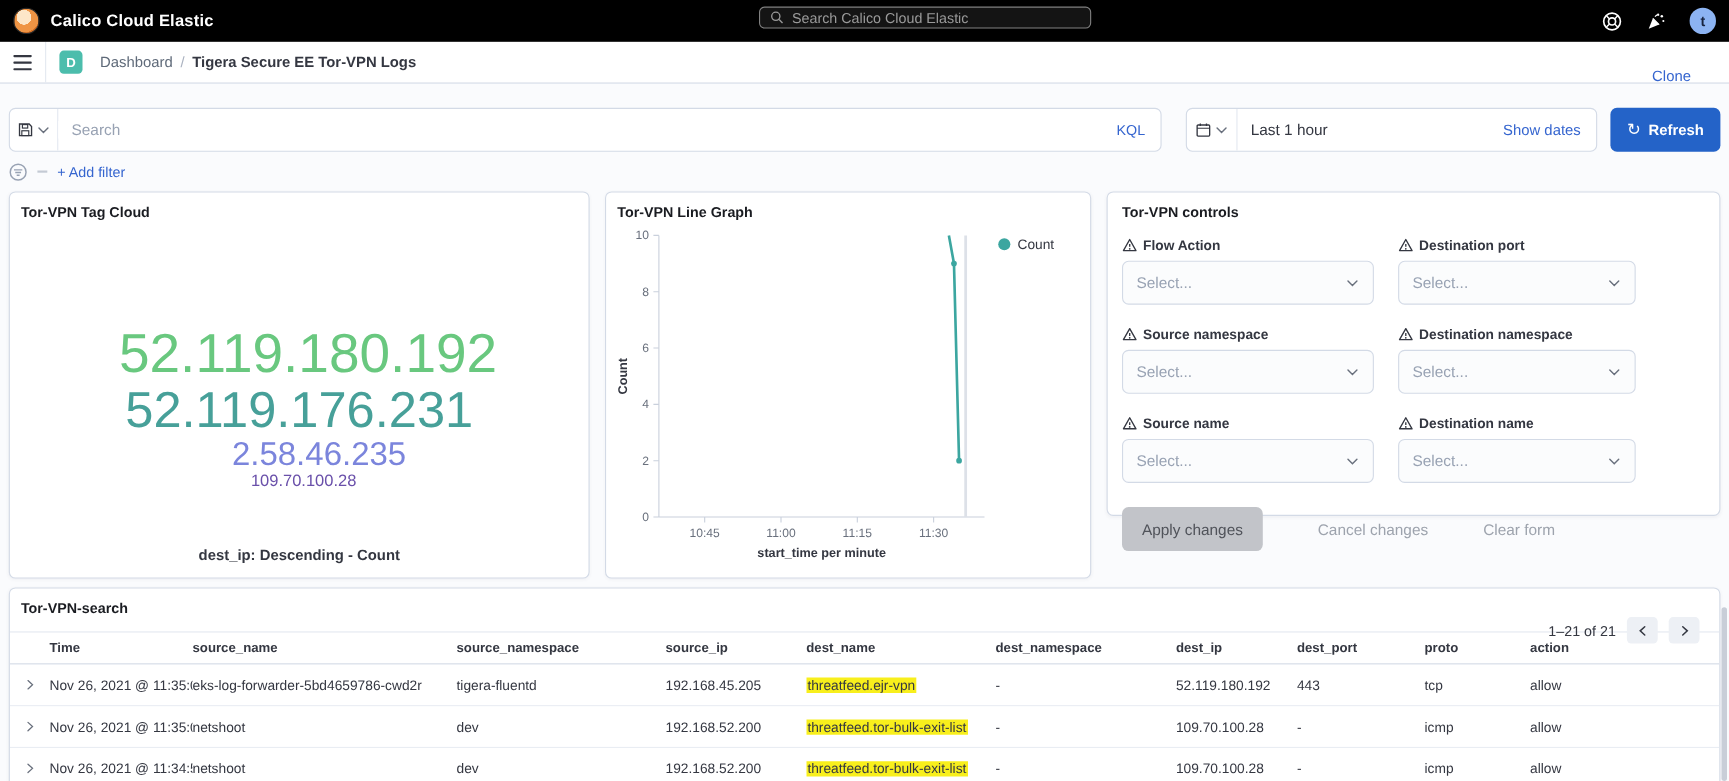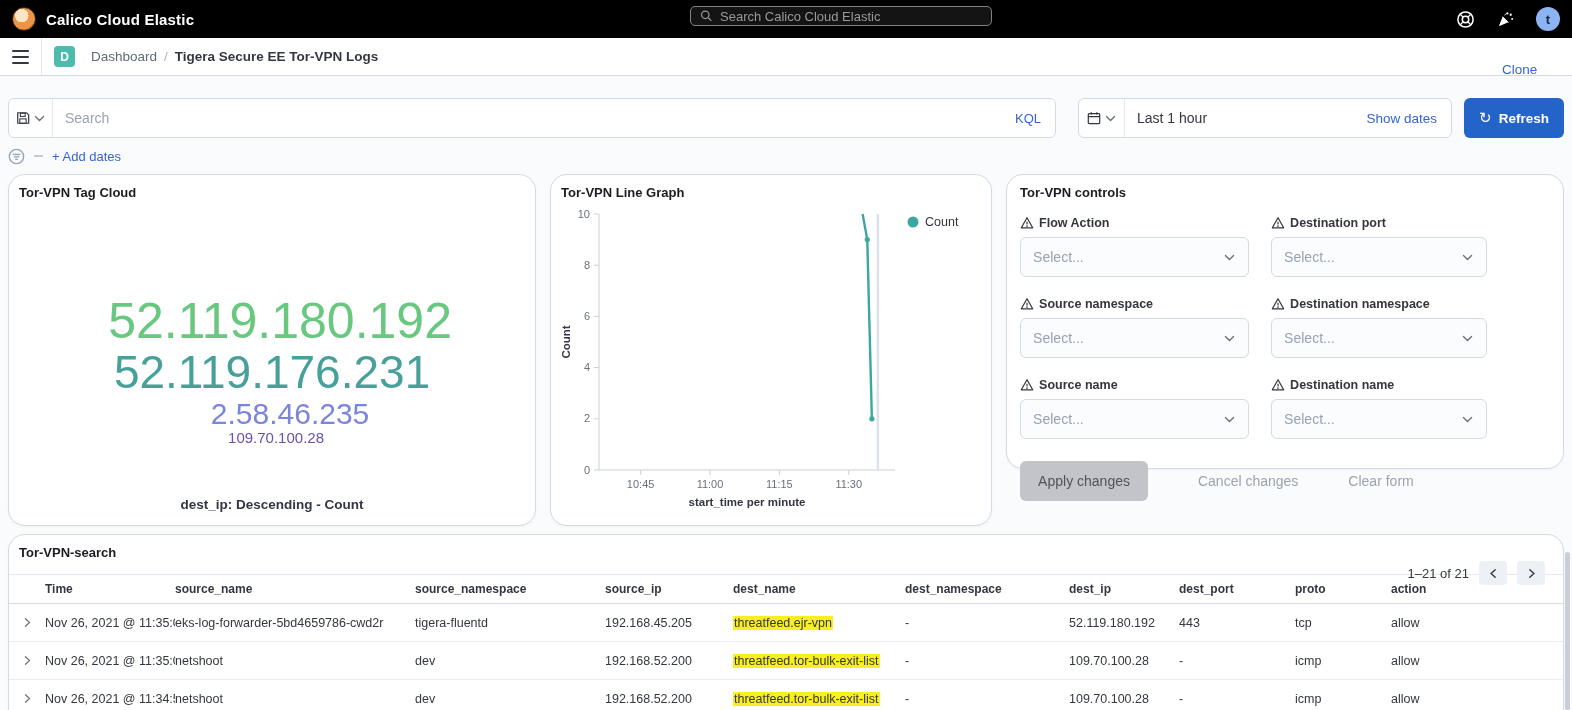--- a/index.html
+++ b/index.html
@@ -51,21 +51,21 @@
   .show-dates { padding:0 14px; color:#3565cf; font-size:13.5px; cursor:pointer; white-space:nowrap; }
   .refresh-btn { margin-left:12px; height:40px; flex:0 0 100px; background:#2463c8; border:none; border-radius:6px;
     color:#fff; font-size:13.5px; font-weight:700; display:flex; align-items:center; justify-content:center; gap:7px;
     cursor:pointer; font-family:inherit; }
   .refresh-glyph { font-size:15px; font-weight:400; }
   .filter-row { display:flex; align-items:center; gap:9px; margin-top:8px; height:20px; }
   .filter-dash { width:9px; height:2px; background:#c4cad4; }
   .add-filter { color:#3565cf; font-size:13px; cursor:pointer; }
   
   .panels-row { display:flex; gap:14px; margin-top:8px; align-items:flex-start; }
-  .panel { background:#fff; border:1px solid #d3dae6; border-radius:17px; box-shadow:0 1px 3px rgba(50,60,80,.05); }
+  .panel { background:#fff; border:1px solid #d3dae6; border-radius:6px; box-shadow:0 1px 3px rgba(50,60,80,.05); }
   .panel-title { font-size:13px; font-weight:700; color:#1a1c21; padding:10px 0 0 10px; }
   .tagcloud-panel { width:572px; height:352px; position:relative; display:flex; flex-direction:column; }
   .cloud { flex:1; display:flex; flex-direction:column; align-items:center; justify-content:center; padding-top:16px; line-height:1.08; }
   .tag { font-weight:400; cursor:pointer; white-space:nowrap; }
   .cloud-caption { position:absolute; bottom:13px; width:100%; text-align:center; font-size:13.5px; font-weight:700; color:#343741; }
   .linegraph-panel { width:446px; height:352px; }
   .chart-wrap { padding:4px 8px 0 8px; }
   .controls-panel { width:602px; height:295px; padding:0 14px 0 13px; }
   .fields-grid { display:grid; grid-template-columns:229px 216px; column-gap:22px; row-gap:20px; margin-top:16px; }
   .field-label { display:flex; align-items:center; gap:5px; font-size:12.5px; font-weight:700; color:#343741; margin-bottom:7px; }
@@ -198,21 +198,21 @@
     </div>
 
     <div class="filter-row">
       <svg width="17" height="17" viewBox="0 0 18 18">
           <circle cx="9" cy="9" r="7.6" fill="none" stroke="#98a2b3" stroke-width="1.4"></circle>
           <line x1="5" y1="6.8" x2="13" y2="6.8" stroke="#98a2b3" stroke-width="1.4"></line>
           <line x1="6.2" y1="9.4" x2="11.8" y2="9.4" stroke="#98a2b3" stroke-width="1.4"></line>
           <line x1="7.6" y1="12" x2="10.4" y2="12" stroke="#98a2b3" stroke-width="1.4"></line>
         </svg>
       <span class="filter-dash"></span>
-      <span class="add-filter">+ Add dates</span>
+      <span class="add-filter">+ Add filter</span>
     </div>
 
     <div class="panels-row">
 
       <section class="panel tagcloud-panel">
         <h3 class="panel-title">Tor-VPN Tag Cloud</h3>
         <div class="cloud">
             <div class="tag" style="color: rgb(105, 200, 127); font-size: 50px; transform: translateX(8px);">52.119.180.192</div>
             <div class="tag" style="color: rgb(71, 160, 153); font-size: 46px; transform: translateX(0px);">52.119.176.231</div>
             <div class="tag" style="color: rgb(123, 133, 220); font-size: 30px; transform: translateX(18px);">2.58.46.235</div>

